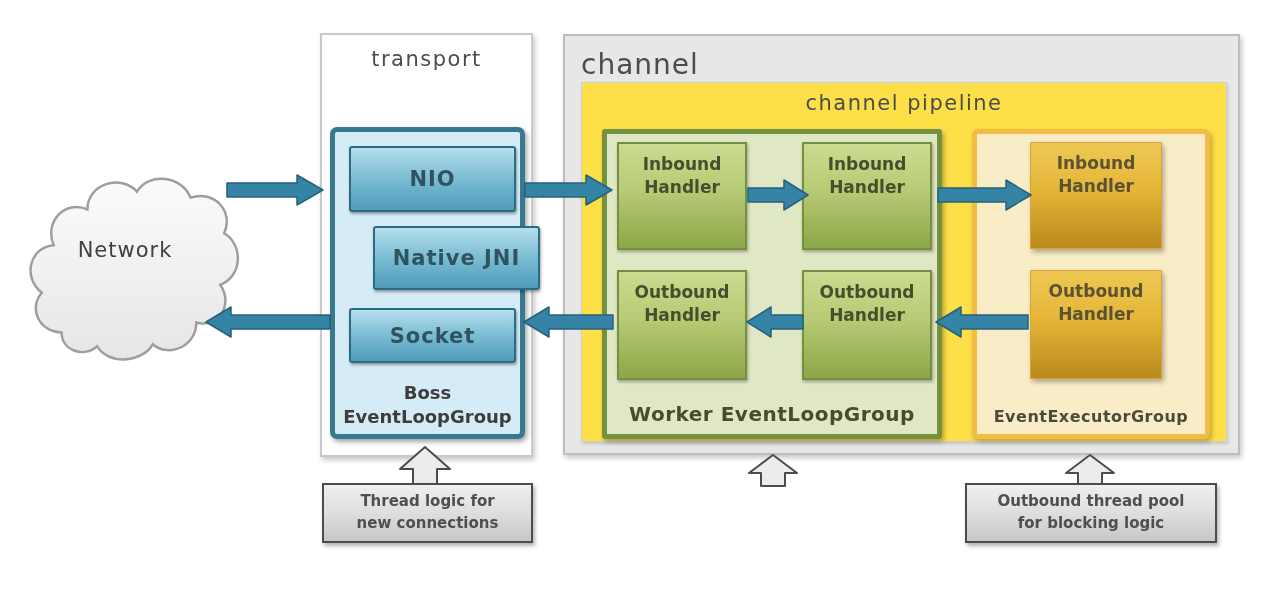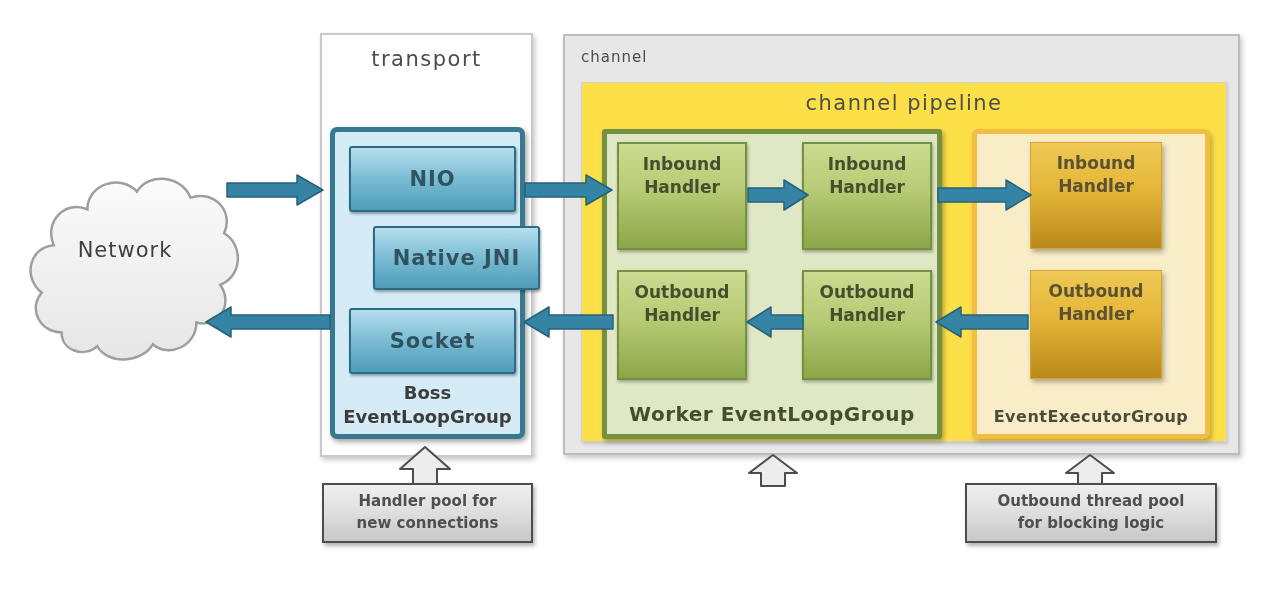--- a/index.html
+++ b/index.html
@@ -32,33 +32,33 @@
   .teal-item{
     left:14px;width:167px;height:66px;box-sizing:border-box;
     background:linear-gradient(180deg,#b6deee 0%,#7cbdd4 48%,#4e9cba 100%);
     border:2px solid #2c6b84;border-radius:3px;
     box-shadow:1px 2px 3px rgba(0,0,0,.35);
     display:flex;align-items:center;justify-content:center;
     font-size:21px;font-weight:700;color:#31525f;letter-spacing:1px;
   }
   #teal-item-0{top:14px;}
   #teal-item-1{top:94px;height:64px;margin-left:24px;}
-  #teal-item-2{top:176px;height:66px;}
+  #teal-item-2{top:176px;height:55px;}
   #boss-label{
     left:0;right:0;bottom:6px;text-align:center;
     font-size:18px;font-weight:600;color:#3d3d3d;line-height:1.3;
   }
   
   #channel-box{
     left:563px;top:34px;width:677px;height:421px;box-sizing:border-box;
     background:#e7e7e7;border:2px solid #bdbdbd;
     box-shadow:2px 3px 5px rgba(0,0,0,.22);
   }
   #channel-title{
-    left:16px;top:12px;font-size:15px;color:#4c4c4c;letter-spacing:1px;
+    left:16px;top:12px;font-size:28px;color:#4c4c4c;letter-spacing:1px;
   }
   #pipeline-box{
     left:16px;top:46px;width:646px;height:360px;box-sizing:border-box;
     background:#fde047;border:1.5px solid #cfcfcf;
     box-shadow:1px 2px 3px rgba(0,0,0,.15);
   }
   #pipeline-title{
     left:0;right:0;top:8px;text-align:center;
     font-size:21px;color:#4c4c4c;letter-spacing:1.5px;
   }
@@ -194,21 +194,21 @@
       <path d="M330,315 L231,315 L231,307 L206,322 L231,337 L231,329 L330,329 Z"></path>
     </g>
     <g fill="#ececec" stroke="#4c4c4c" stroke-width="2" stroke-linejoin="round">
       <path d="M425,447 L450,469 L437,469 L437,486 L413,486 L413,469 L400,469 Z"></path>
       <path d="M773,455 L797,473 L785,473 L785,486 L761,486 L761,473 L749,473 Z"></path>
       <path d="M1090,455 L1114,473 L1102,473 L1102,486 L1078,486 L1078,473 L1066,473 Z"></path>
     </g>
   </svg>
 
   <div id="callout-0" class="abs callout">
-    <div>Handler pool for</div>
+    <div>Thread logic for</div>
     <div>new connections</div>
   </div>
   <div id="callout-2" class="abs callout">
     <div>Outbound thread pool</div>
     <div>for blocking logic</div>
   </div>
 
 </div>
 
 </body></html>

